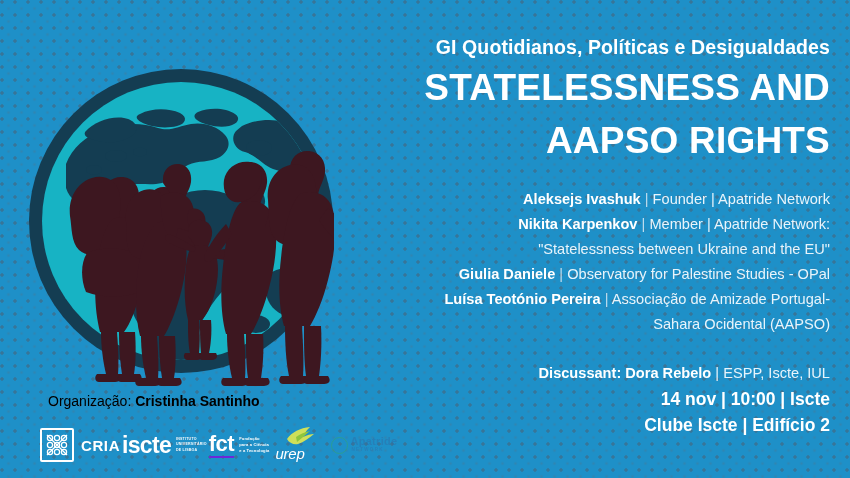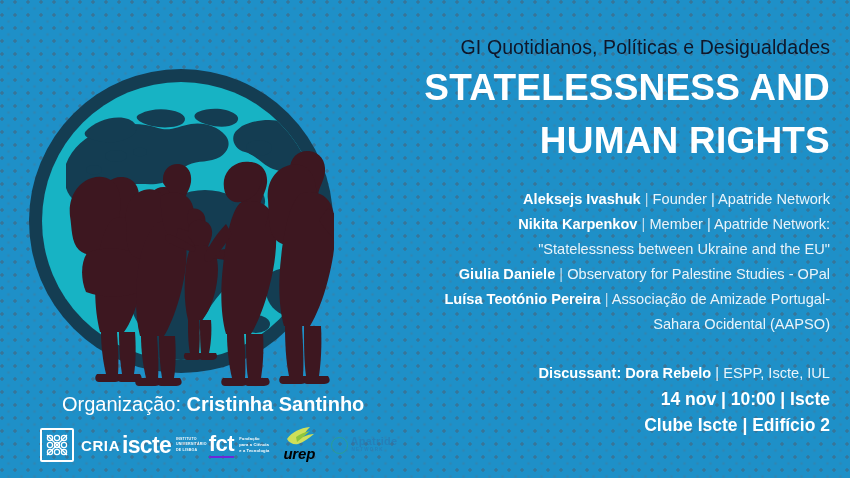--- a/index.html
+++ b/index.html
@@ -42,26 +42,26 @@
   .right-col {
     position: absolute;
     right: 20px;
     top: 0;
     width: 500px;
     text-align: right;
     color: #ffffff;
   }
   .kicker {
     font-size: 19.5px;
-    font-weight: 400;
+    font-weight: 700;
     letter-spacing: .1px;
     margin-top: 36px;
     line-height: 1.2;
     white-space: nowrap;
-    color: #0f172a;
+    color: #ffffff;
   }
   .title {
     font-size: 37px;
     font-weight: 700;
     line-height: 1.26;
     letter-spacing: .2px;
     margin-top: 6px;
     white-space: nowrap;
   }
 
@@ -90,24 +90,24 @@
     font-size: 17.5px;
     font-weight: 700;
     line-height: 1.42;
     color: #ffffff;
     white-space: nowrap;
   }
 
   
   .org {
     position: absolute;
-    left: 62px;
+    left: 48px;
     top: 393px;
-    font-size: 20px;
-    color: #ffffff;
+    font-size: 14px;
+    color: #000000;
     font-weight: 400;
     white-space: nowrap;
   }
   .org b { font-weight: 700; }
 
   .logos {
     position: absolute;
     left: 40px;
     top: 424px;
     height: 42px;
@@ -144,23 +144,23 @@
     font-size: 22px; font-weight: 700; color: #fff; line-height: 1;
     letter-spacing: -0.5px; border-bottom: 2px solid #6d28d9; padding-bottom: 1px;
   }
   .fct-sub {
     font-size: 4.1px; color: #fff; line-height: 1.5; margin-left: 5px;
     font-weight: 700; letter-spacing: .15px;
   }
 
   .urep-wrap { position: relative; width: 58px; height: 34px; }
   .urep-word {
-    position: absolute; left: 12px; bottom: 0;
-    font-size: 15px; font-style: italic; font-weight: 700;
-    color: #000000; letter-spacing: -0.2px;
+    position: absolute; left: 4px; bottom: 0;
+    font-size: 15px; font-style: italic; font-weight: 400;
+    color: #ffffff; letter-spacing: -0.2px;
   }
   .urep-bird { position: absolute; left: 14px; top: -2px; width: 30px; height: 20px; }
 
   .ap-wrap { position: relative; width: 84px; height: 26px; opacity: .5; }
   .ap-ring {
     position: absolute; left: 0; top: 5px; width: 15px; height: 15px;
     border: 1.4px solid #3aa85f; border-radius: 50%;
   }
   .ap-word {
     position: absolute; left: 19px; top: 3px;
@@ -322,21 +322,21 @@
       </g>
     </svg>
   </div>
 
   <div class="right-col">
 
     <div class="kicker">GI Quotidianos, Políticas e Desigualdades</div>
 
     <div>
       <div class="title">STATELESSNESS AND</div>
-      <div class="title">HUMAN RIGHTS</div>
+      <div class="title">AAPSO RIGHTS</div>
     </div>
 
     <div class="speakers">
       <div class="ln">
         <b>Aleksejs Ivashuk</b><span class="sep"> | </span><span>Founder | Apatride Network</span>
       </div>
       <div class="ln">
         <b>Nikita Karpenkov</b><span class="sep"> | </span><span>Member | Apatride Network:</span>
       </div>
       <div class="ln">"Statelessness between Ukraine and the EU"</div>

